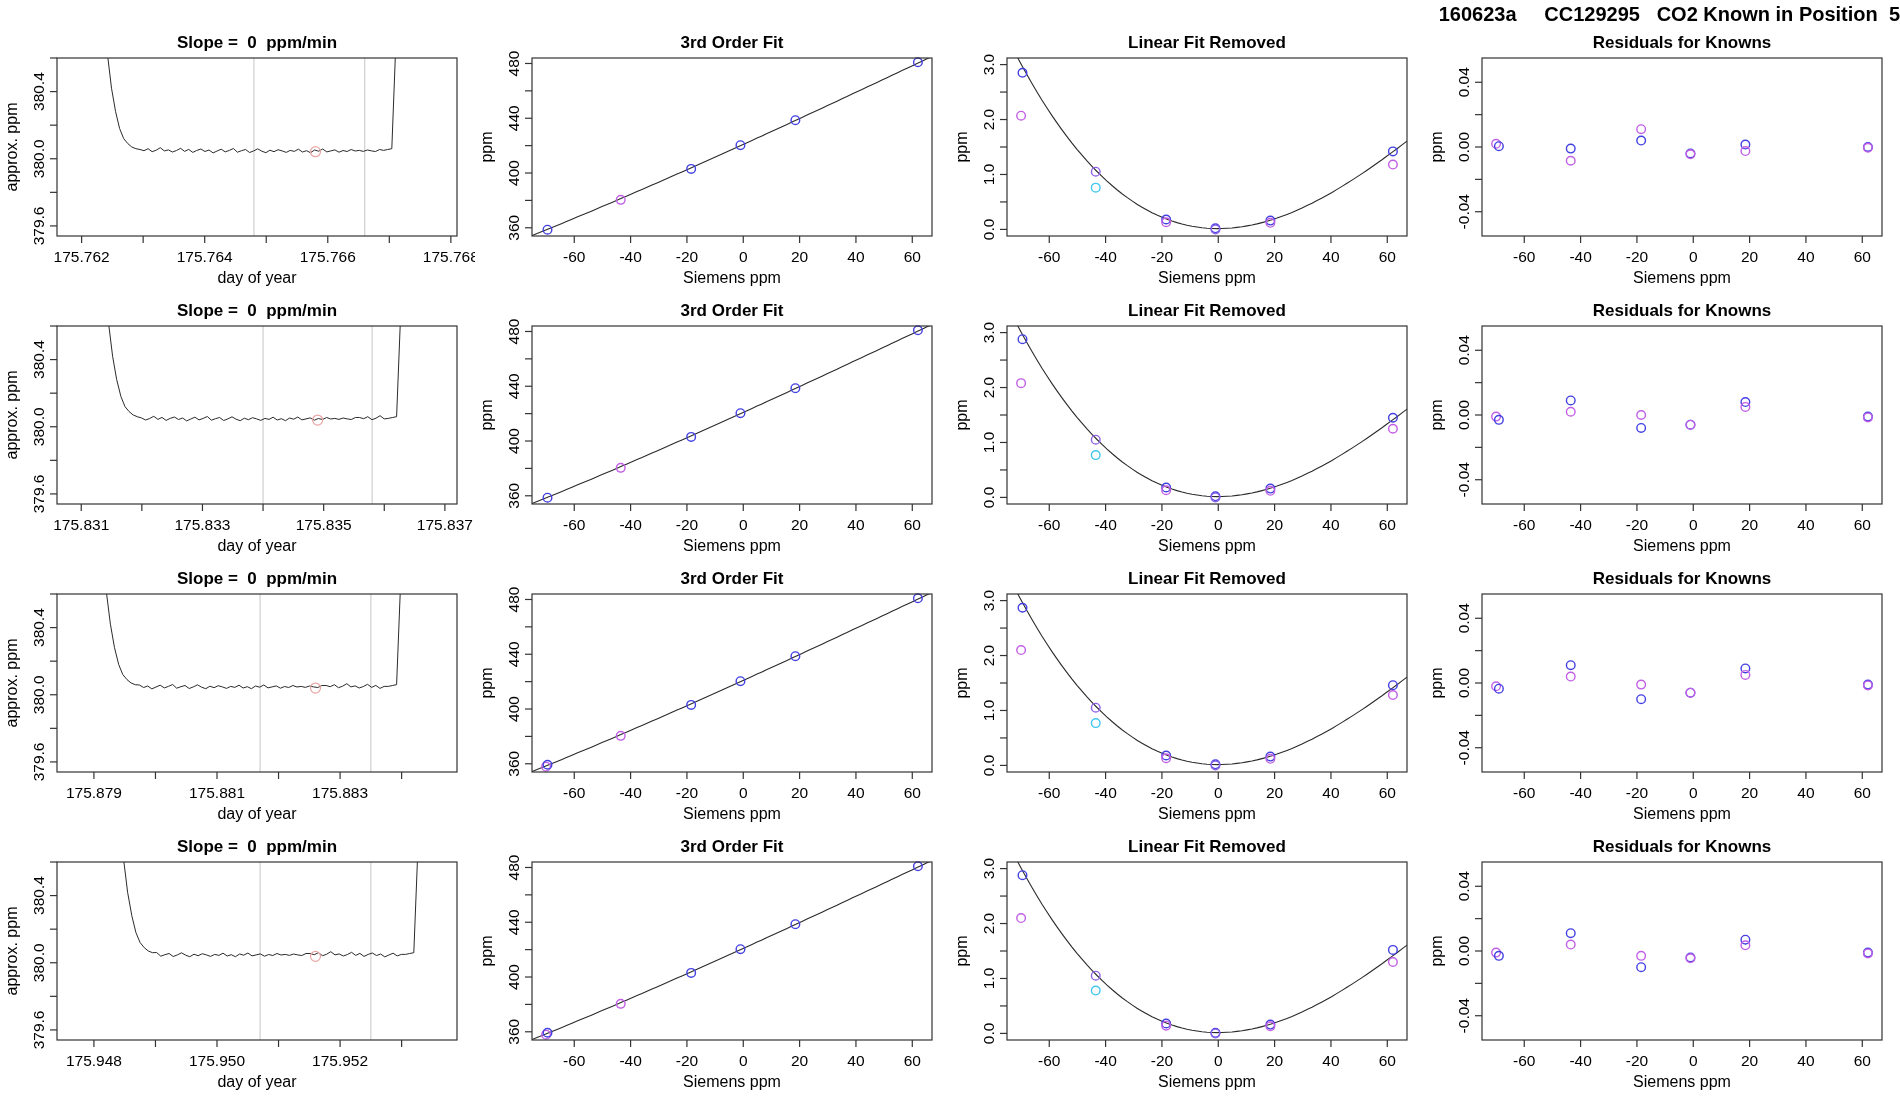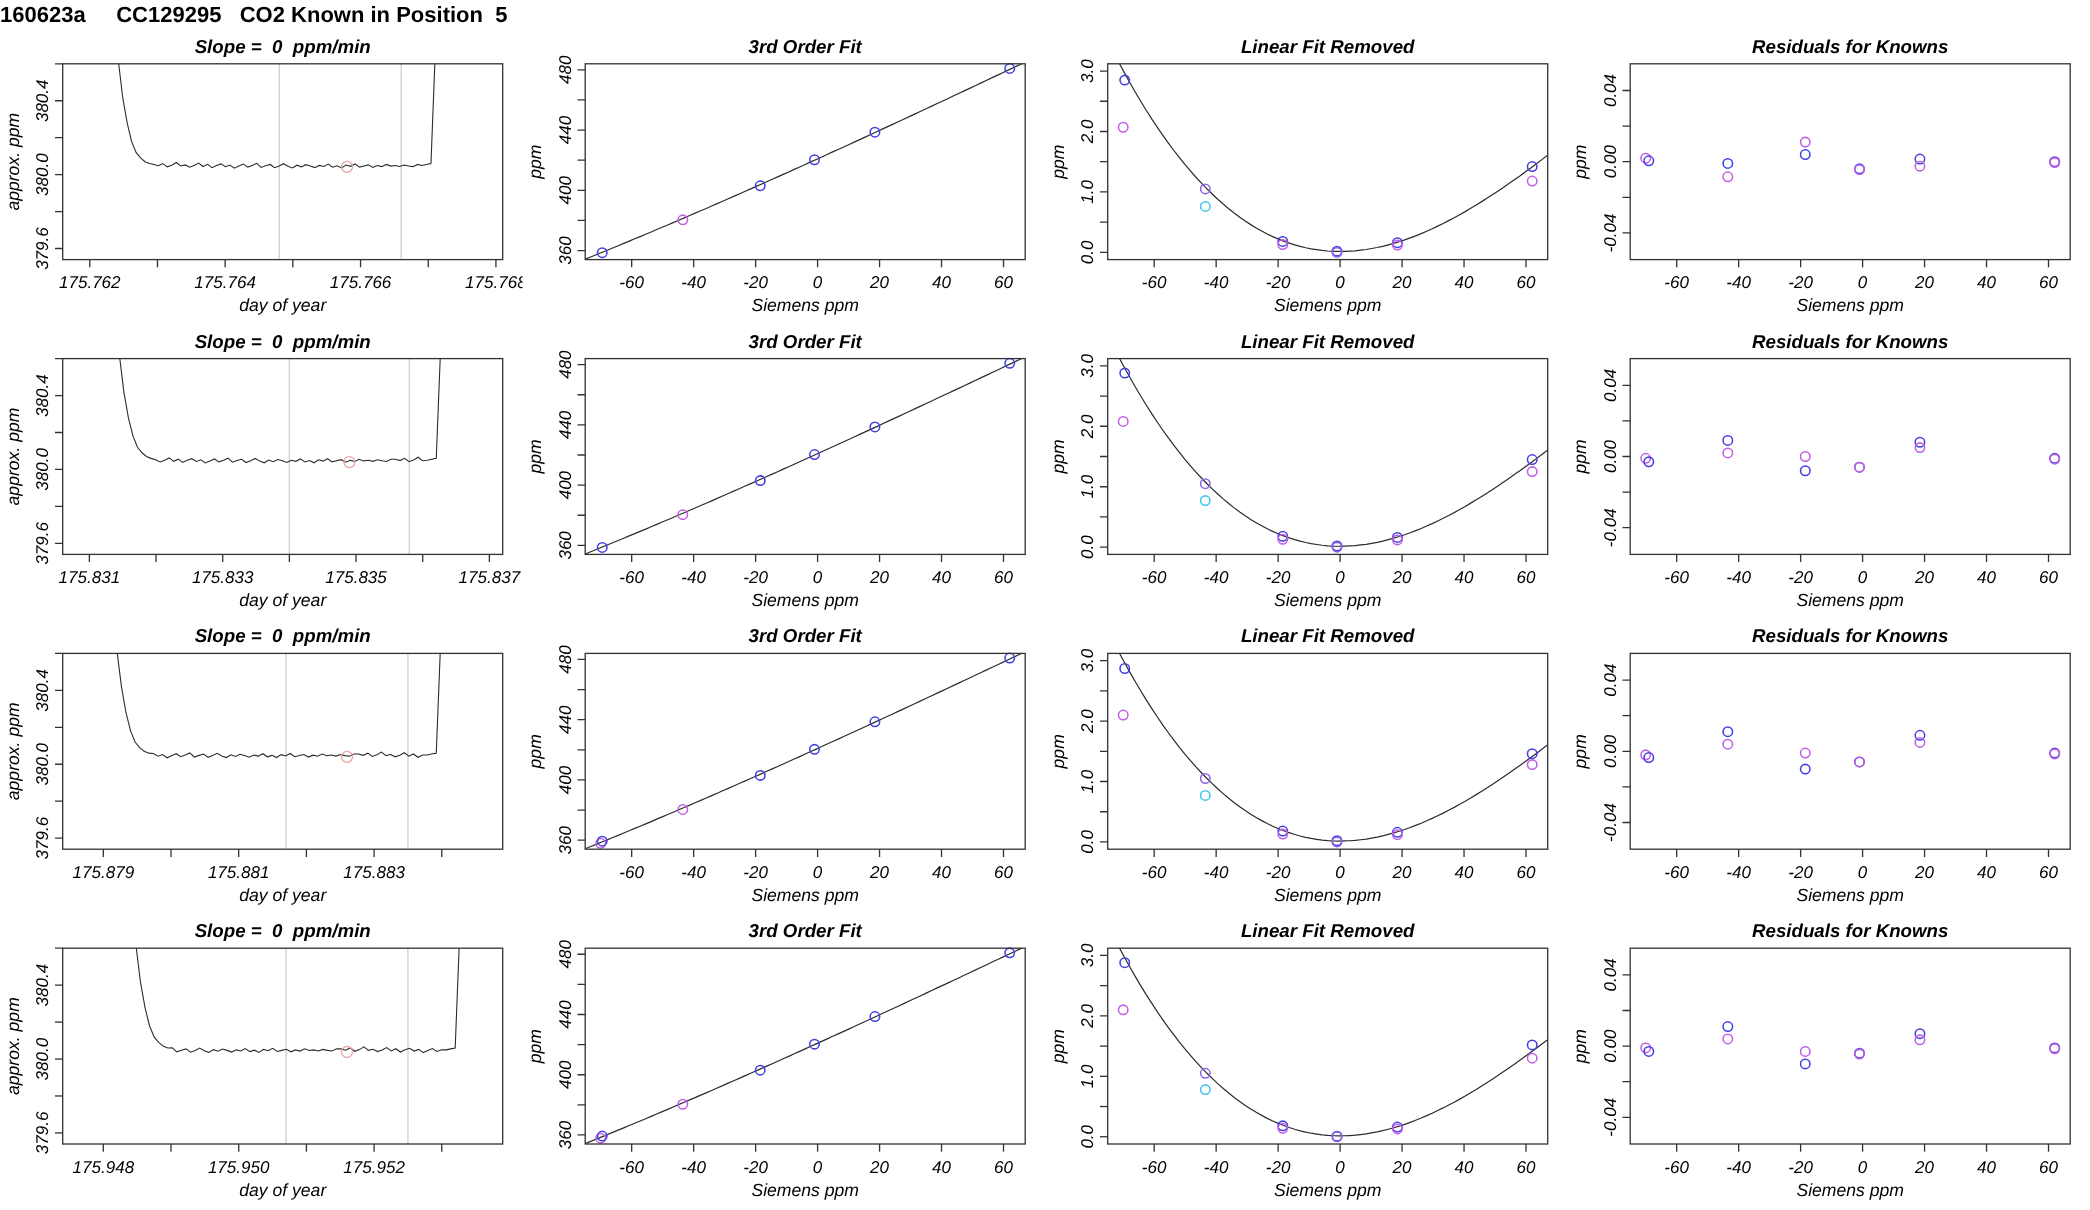--- a/index.html
+++ b/index.html
@@ -1,20 +1,20 @@
 <!DOCTYPE html>
 <html><head>
 <meta charset="utf-8">
 <style>
   html,body{margin:0;padding:0;background:#ffffff;}
   body{width:1900px;height:1100px;position:relative;font-family:"Liberation Sans",sans-serif;overflow:hidden;}
   #figure{position:absolute;left:0;top:0;width:1900px;height:1100px;background:#ffffff;}
-  .main-title{position:absolute;left:0;top:3px;width:1900px;text-align:left;
+  .main-title{position:absolute;left:0;top:3px;width:1900px;text-align:right;
     font-size:20px;font-weight:bold;color:#000;white-space:pre;}
-  .panel{position:absolute;width:475px;height:268px;font-style:italic;}
+  .panel{position:absolute;width:475px;height:268px;}
   svg text{fill:#000;}
 </style>
 </head>
 <body>
 
 <div id="figure">
   <div class="main-title">160623a     CC129295   CO2 Known in Position  5</div>
   <div id="panels">
       <div class="panel" style="left: 0px; top: 28px;"><svg width="475" height="268">
           <defs>

